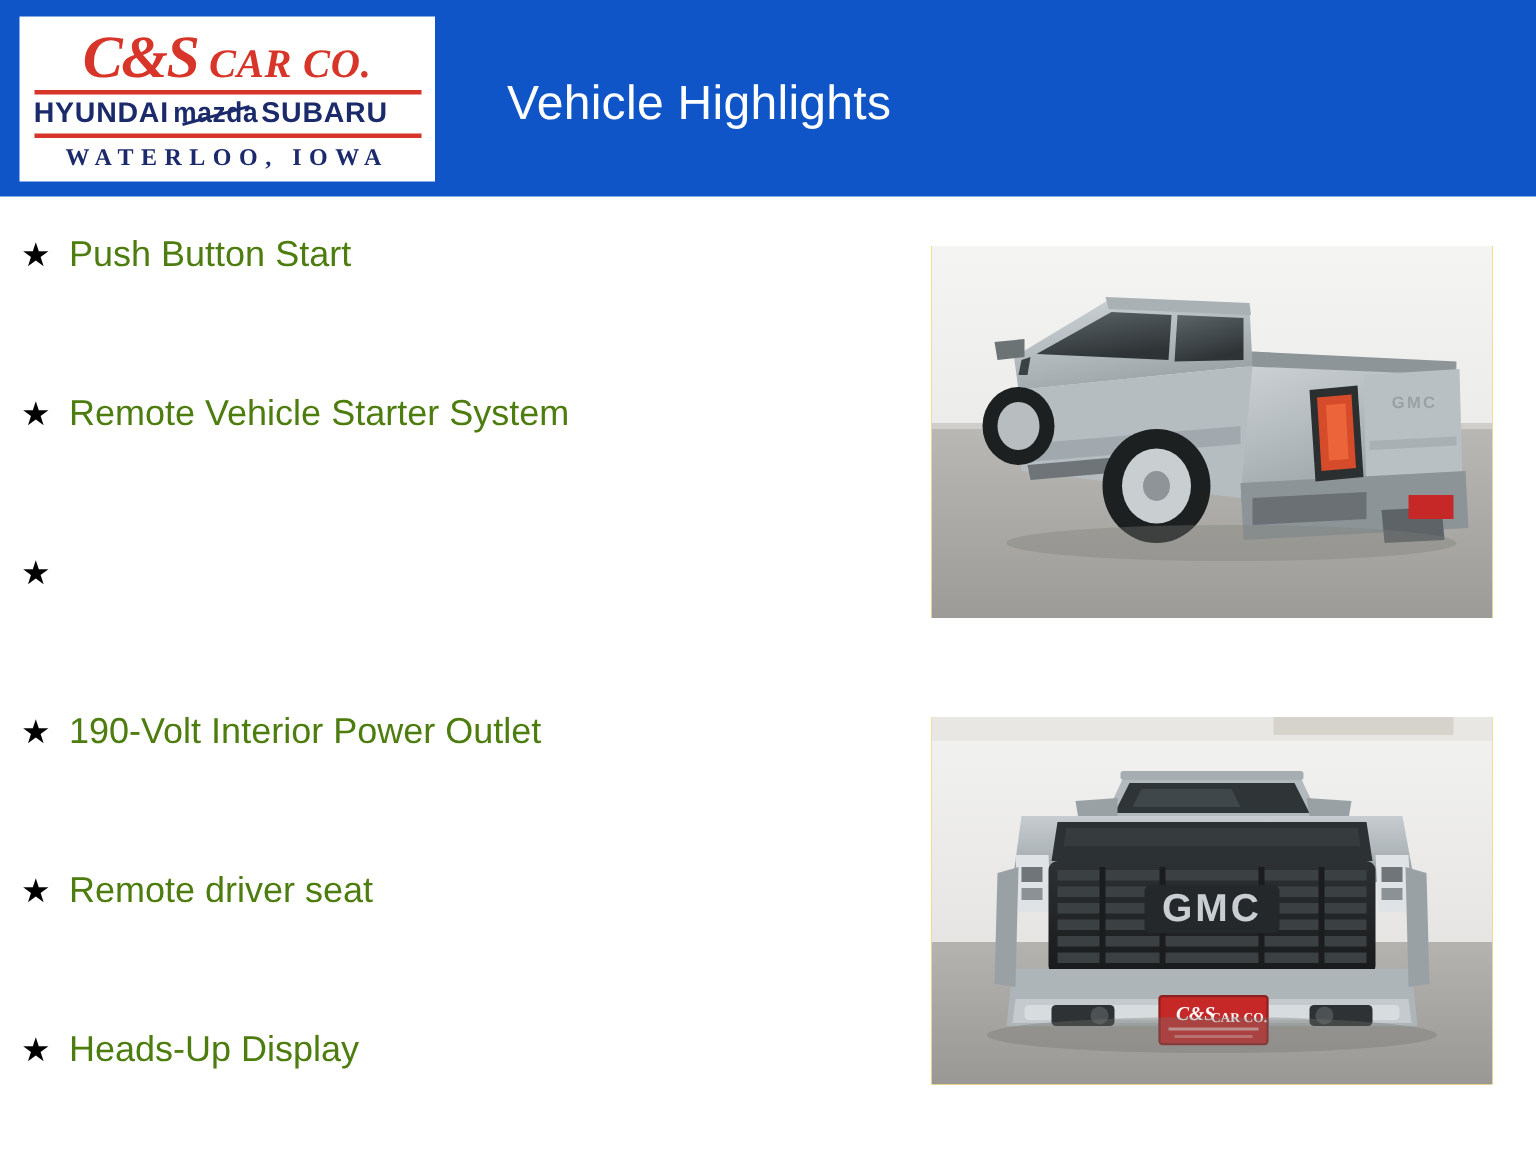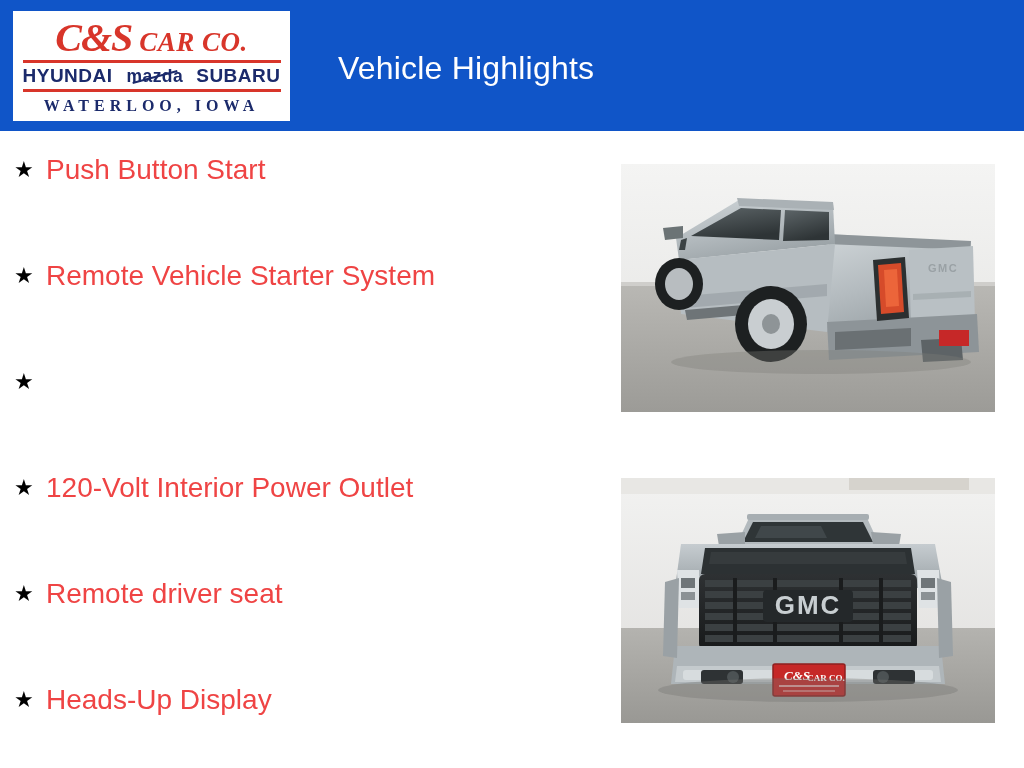--- a/index.html
+++ b/index.html
@@ -71,21 +71,20 @@
   .logo-rule {
     width: 258px;
     height: 3px;
     background: #d8352a;
     margin: 2px 0;
   }
 
   .logo-brands {
     display: flex;
     align-items: center;
-    justify-content: space-between;
     width: 258px;
     white-space: nowrap;
   }
   .brand {
     font-family: "Liberation Sans", sans-serif;
     font-weight: bold;
     font-size: 19px;
     color: #1b2a6b;
     letter-spacing: 0.5px;
   }
@@ -143,23 +142,23 @@
   .bullet-star {
     font-size: 22px;
     line-height: 30px;
     color: #000000;
     width: 32px;
     flex: 0 0 32px;
     text-align: left;
   }
 
   .bullet-text {
-    font-size: 28px;
+    font-size: 24px;
     line-height: 30px;
-    color: #ef4444;
+    color: #4d7c0f;
     white-space: nowrap;
   }
 
   
   .photo {
     position: absolute;
     overflow: hidden;
     background: #eab308;
   }
   .photo-top    { left: 621px; top: 164px; width: 374px; height: 248px; }
@@ -199,21 +198,21 @@
     </li>
     <li class="bullet-row">
       <span class="bullet-star">★</span>
       <span class="bullet-text">Remote Vehicle Starter System</span>
     </li>
     <li class="bullet-row">
       <span class="bullet-star">★</span>
     </li>
     <li class="bullet-row">
       <span class="bullet-star">★</span>
-      <span class="bullet-text">120-Volt Interior Power Outlet</span>
+      <span class="bullet-text">190-Volt Interior Power Outlet</span>
     </li>
     <li class="bullet-row">
       <span class="bullet-star">★</span>
       <span class="bullet-text">Remote driver seat</span>
     </li>
     <li class="bullet-row">
       <span class="bullet-star">★</span>
       <span class="bullet-text">Heads-Up Display</span>
     </li>
   </ul>

